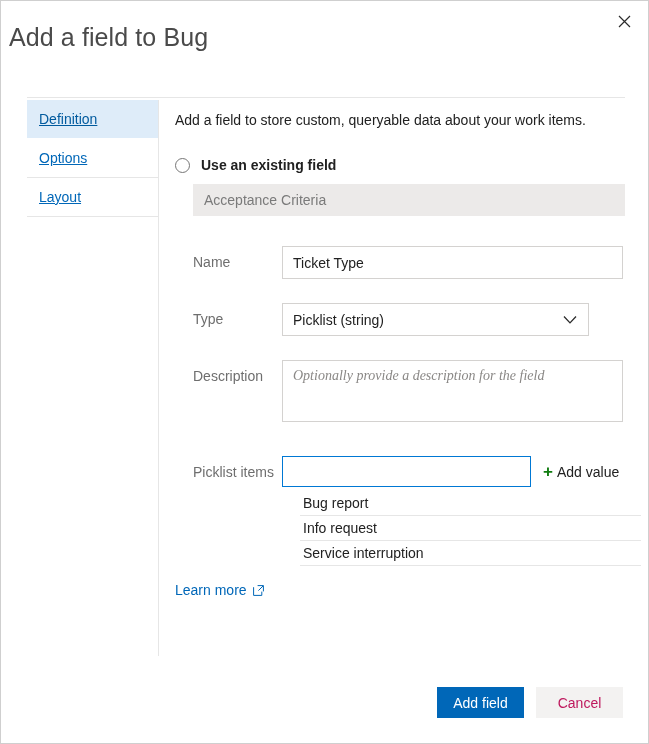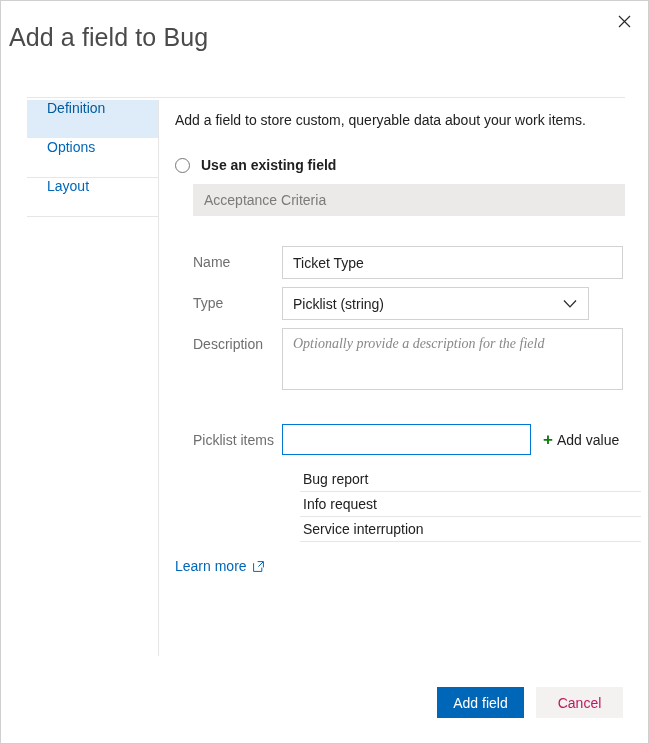--- a/index.html
+++ b/index.html
@@ -52,26 +52,27 @@
   }
   
   .tabs {
     position: absolute;
     left: 26px; top: 99px;
     width: 131px;
   }
   .tab {
     position: relative;
     height: 39px;
-    display: flex; 
-    padding-left: 20px;
+    display: flex; align-items: center;
+    padding-left: 12px;
     font-size: 14px;
     color: #0067b8;
     cursor: pointer;
     border-bottom: 1px solid #ffffff;
+    text-decoration: underline;
   }
   .tab.selected {
     background: #deecf9;
     color: #005a9e;
   }
   .tab.ruled { border-bottom: 1px solid #e6e6e6; }
   .tab-rail-divider {
     position: absolute;
     left: 157px; top: 99px;
     width: 1px; height: 556px;
@@ -132,21 +133,21 @@
     margin-bottom: 30px;
   }
   
   .form {
     margin-left: 18px;
     margin-top: 12px;
   }
   .form-row {
     display: flex;
     align-items: flex-start;
-    margin-bottom: 8px;
+    margin-bottom: 24px;
   }
   .form-label {
     width: 89px;
     flex: 0 0 89px;
     font-size: 14px;
     color: #6e6e6e;
     padding-top: 8px;
   }
   .text-input {
     width: 341px; height: 33px;
@@ -226,21 +227,21 @@
     white-space: nowrap;
   }
   .add-value .plus {
     color: #107c10;
     font-size: 17px;
     font-weight: bold;
     line-height: 1;
   }
   .picklist-values {
     margin-left: 107px;
-    margin-top: 12px;
+    margin-top: 4px;
     width: 341px;
   }
   .picklist-item {
     height: 25px;
     display: flex; align-items: center;
     font-size: 14px;
     color: #212121;
     border-bottom: 1px solid #e6e6e6;
     padding-left: 3px;
     cursor: pointer;

